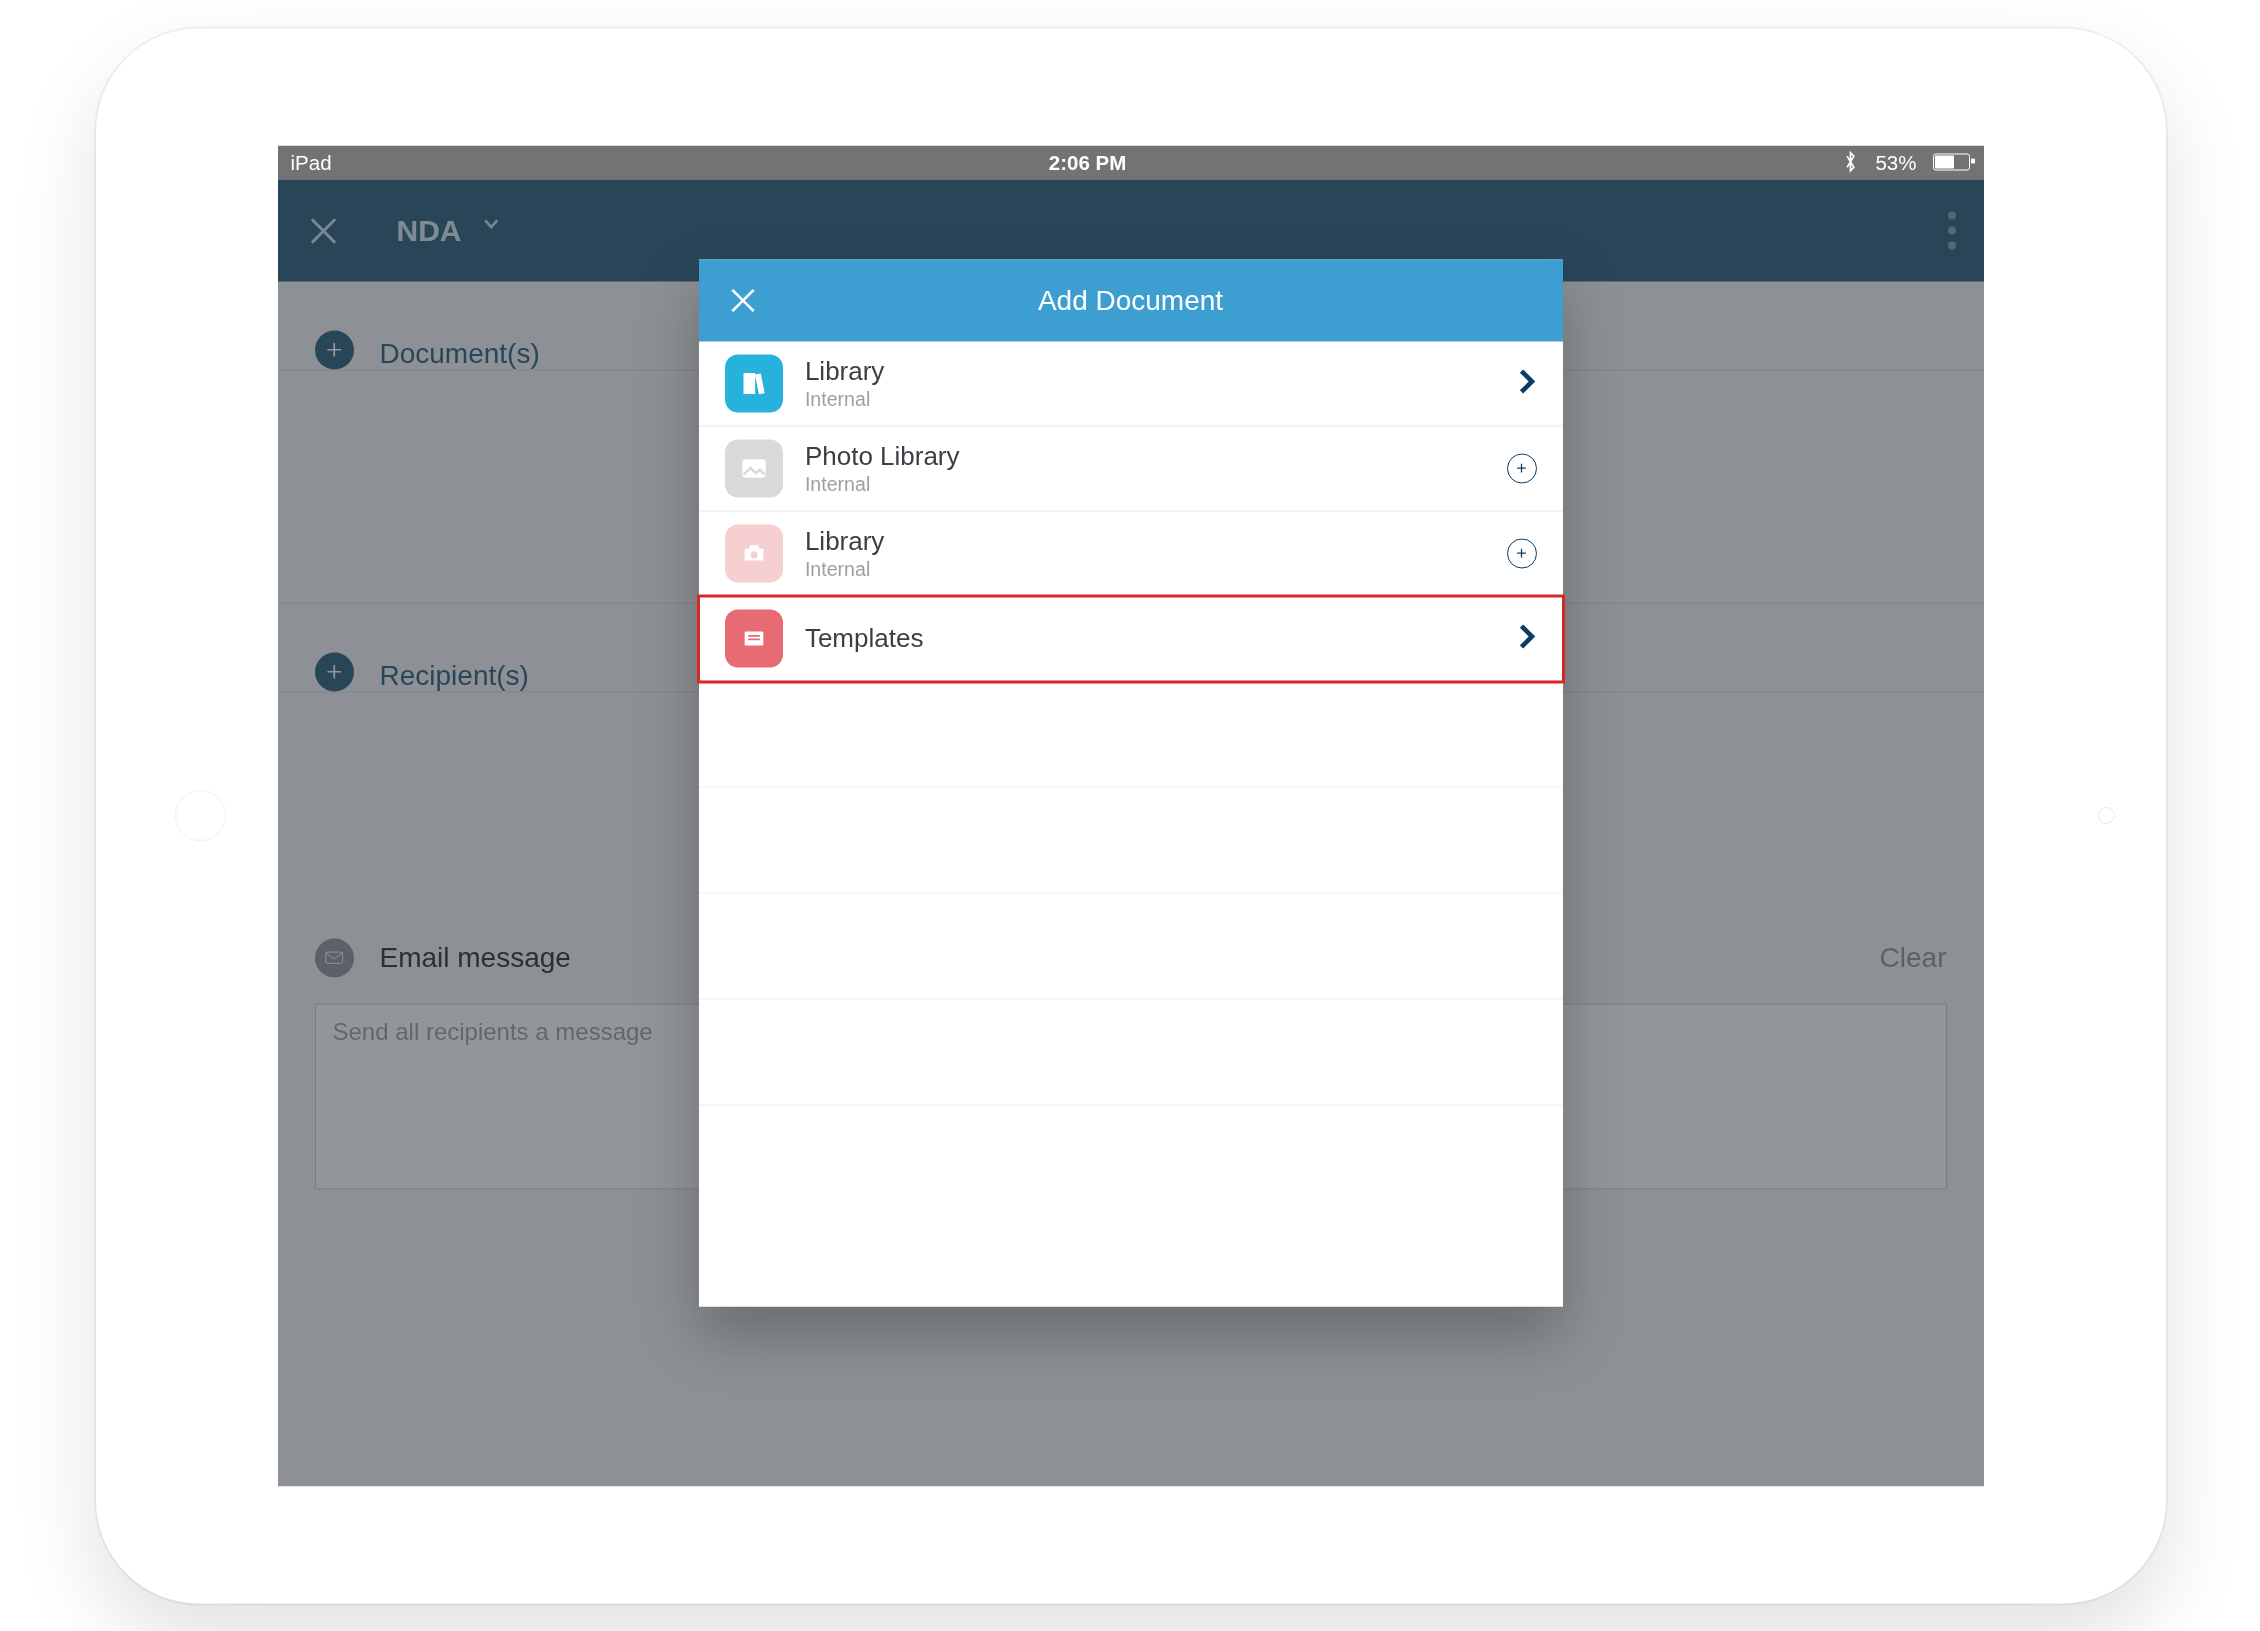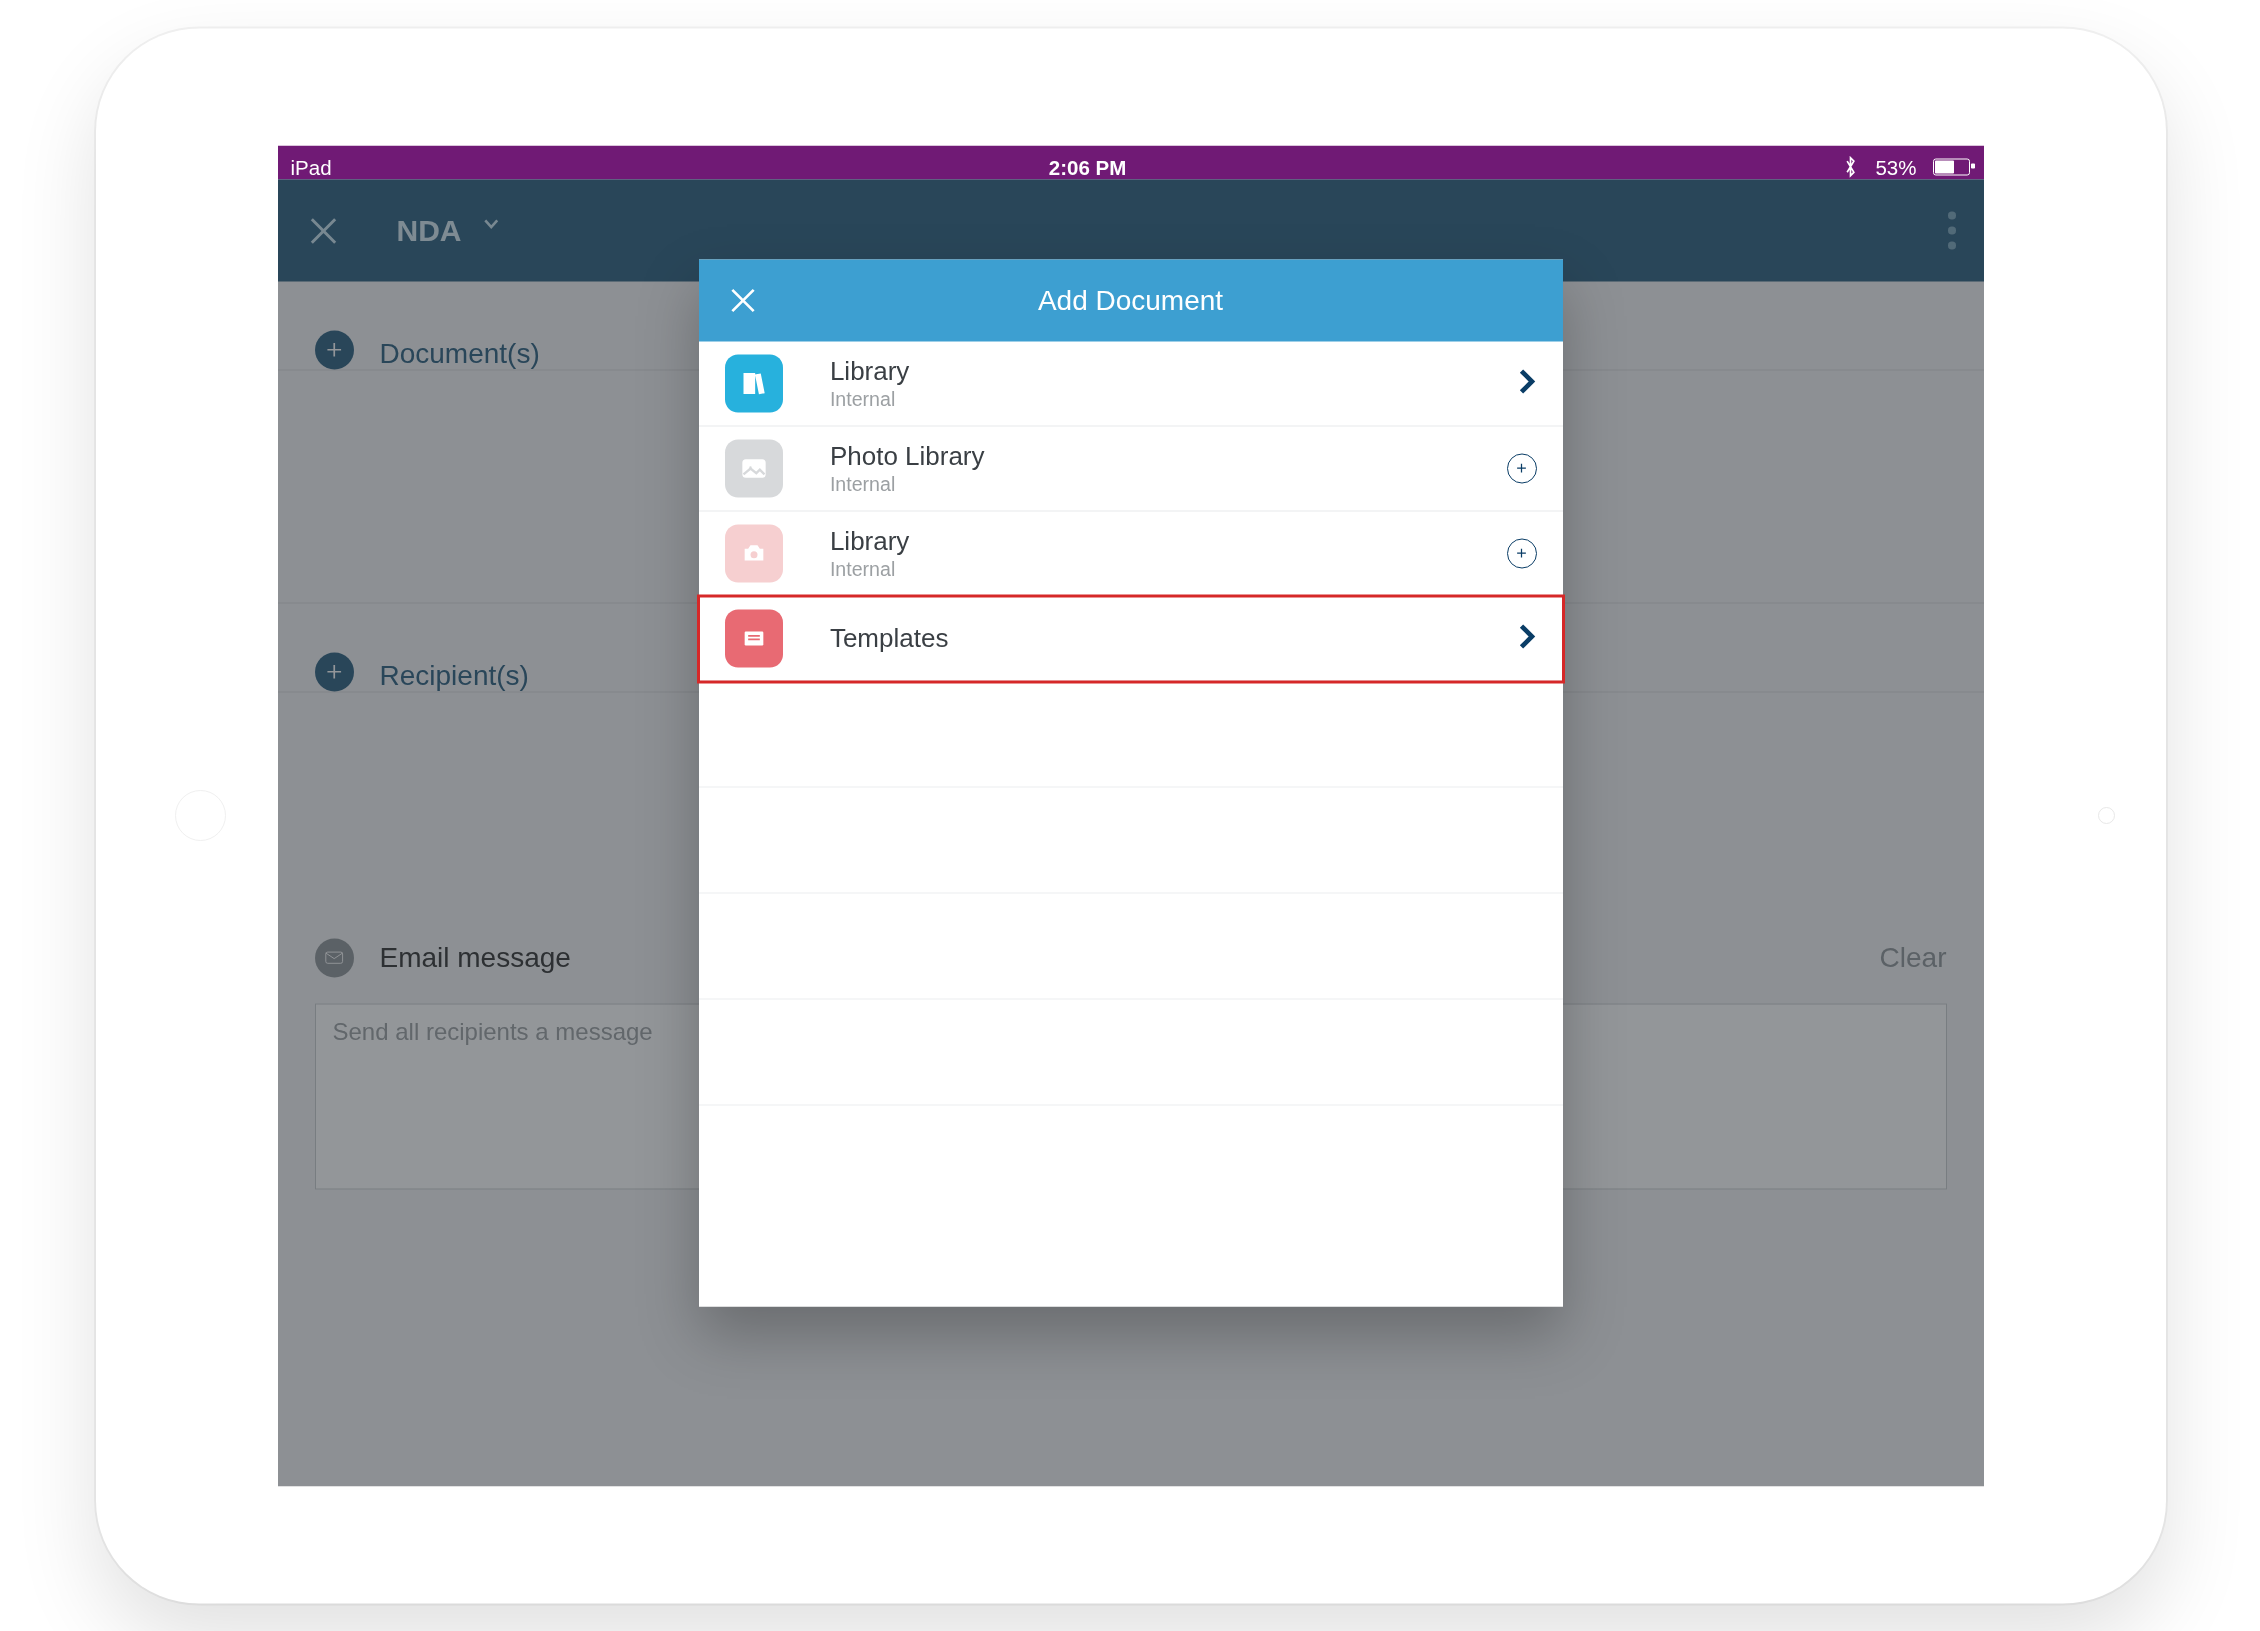--- a/index.html
+++ b/index.html
@@ -19,22 +19,22 @@
     position:absolute; left:79px; top:50%; transform:translateY(-50%);
     width:51px; height:51px; border-radius:50%; border:1.9px solid #f0f0f0;
   }
   .screen {
     position:absolute; left:182px; top:117px; right:182px; bottom:117px;
     background:#fff; overflow:hidden;
   }
 
   
   .status-bar {
-    height:34px; background:#701a75; color:#fff; font-size:20.5px; font-weight:400;
-    display:flex; align-items:flex-end; justify-content:space-between; padding:0 13px;
+    height:34px; background:#737373; color:#fff; font-size:20.5px; font-weight:400;
+    display:flex; align-items:center; justify-content:space-between; padding:0 13px;
   }
   .status-left { }
   .status-center { font-weight:600; }
   .status-right { display:flex; align-items:center; gap:17px; }
   .battery { display:inline-block; width:37px; height:17px; border:1.9px solid #fff; border-radius:2.8px; position:relative; }
   .battery::after { content:""; position:absolute; right:-5.6px; top:3.7px; width:3.7px; height:5.6px; background:#fff; border-radius:0.9px;}
   .battery .fill { position:absolute; left:0.9px; top:0.9px; bottom:0.9px; background:#fff; border-radius:0.9px;}
 
   
   .app-header {
@@ -83,21 +83,20 @@
   .modal-header {
     height:82px; background:#3d9fd1; display:flex; align-items:center; color:#fff;
     font-size:28px; font-weight:300; position:relative;
   }
   .modal-header .mclose { position:absolute; left:28px; width:32px; height:32px; stroke:#fff; stroke-width:2; cursor:pointer;}
   .modal-header .mtitle { margin:0 auto;}
   .modal-body { background:#fff; min-height:965px;}
   .opt {
     display:flex; align-items:center; padding:13px 26px; border-bottom:0.9px solid #e8eaec;
     position:relative;
-    gap:25px;
   }
   .opt .iconbox {
     width:58px; height:58px; border-radius:13px; margin-right:22.4px;
     display:flex; align-items:center; justify-content:center;
   }
   .opt .labels { display:flex; flex-direction:column;}
   .opt .title { font-size:26px; color:#3a3f44; font-weight:300;}
   .opt .sub { font-size:19.6px; color:#9ca0a3; margin-top:1.9px;}
   .opt .action { margin-left:auto; }
   .chevron { width:18.6px; height:28px; stroke:#0a3d66; stroke-width:4; fill:none;}

